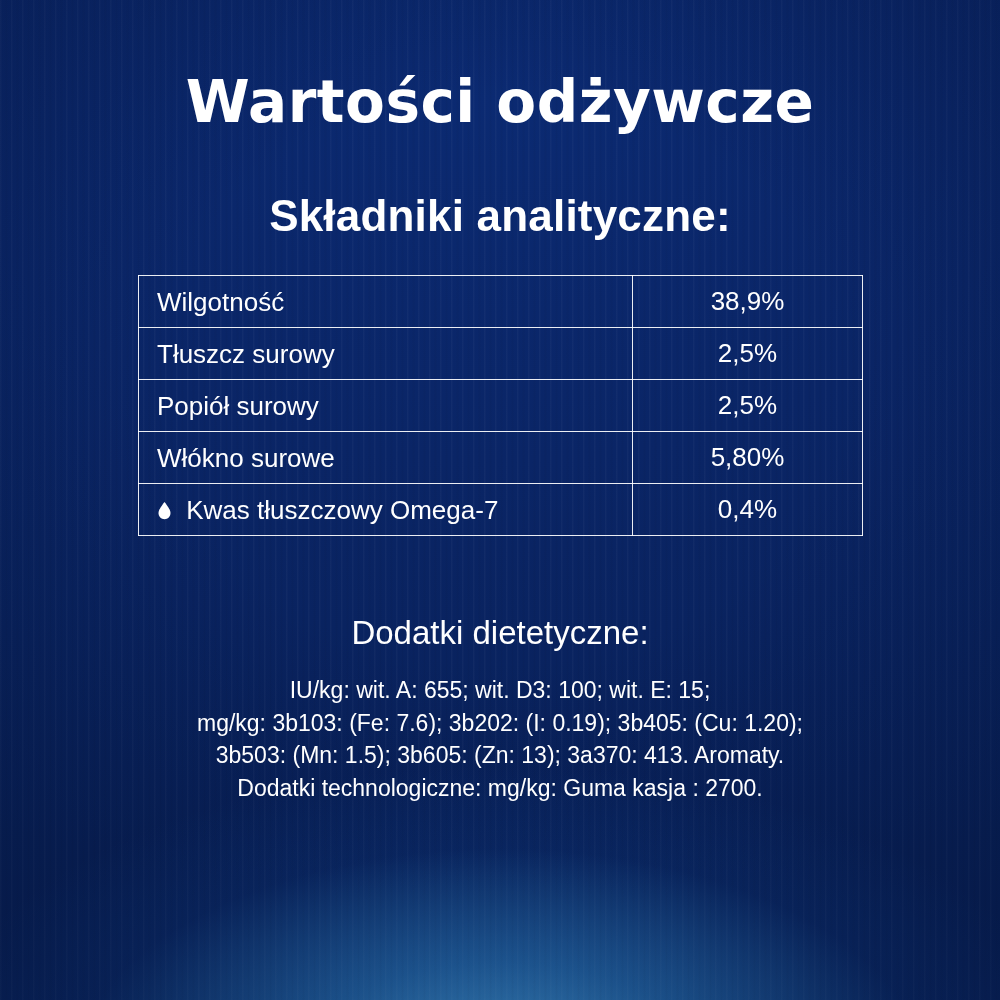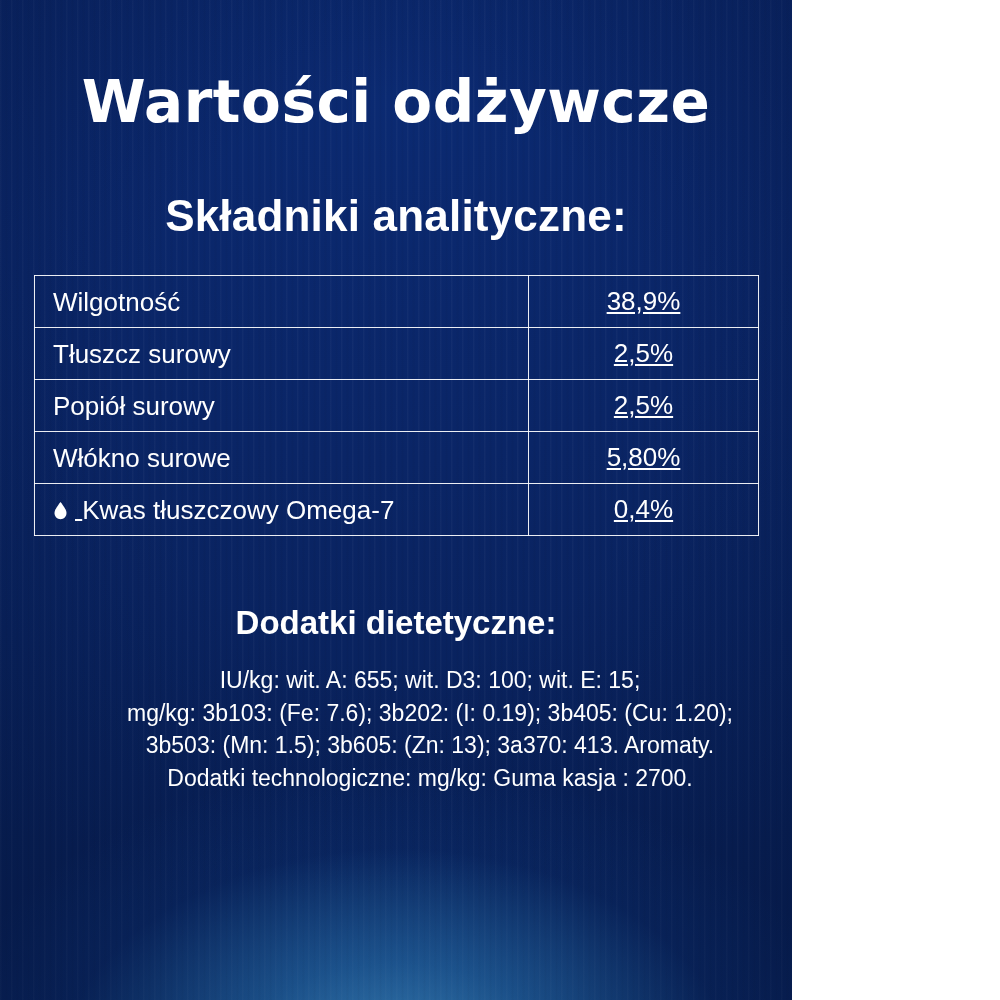--- a/index.html
+++ b/index.html
@@ -8,21 +8,21 @@
   }
   body {
     width: 1000px;
     height: 1000px;
     font-family: "Liberation Sans", sans-serif;
     overflow: hidden;
   }
 
   .page {
     position: relative;
-    width: 792px;
+    width: 1000px;
     height: 1000px;
     box-sizing: border-box;
     background:
       radial-gradient(ellipse 78% 42% at 50% 108%, rgba(90,195,255,0.95) 0%, rgba(60,165,240,0.55) 28%, rgba(20,80,170,0.18) 55%, rgba(10,40,110,0.0) 75%),
       radial-gradient(ellipse 120% 80% at 50% 10%, #0b2a72 0%, #0a2566 45%, #082057 100%),
       linear-gradient(180deg, #0a2a70 0%, #0a2566 40%, #0b3a95 78%, #1f7fd0 100%);
       overflow: hidden;
   }
   
   .texture {
@@ -78,21 +78,20 @@
   }
 
   .table-wrap {
     margin: 34px auto 0 auto;
     width: 724px;
   }
   table.nutrition {
     width: 100%;
     border-collapse: collapse;
     table-layout: fixed;
-    text-decoration: underline;
   }
   table.nutrition td {
     border: 1px solid rgba(255,255,255,0.92);
     height: 52px;
     font-size: 26px;
     color: #ffffff;
     padding: 0 18px;
     box-sizing: border-box;
     vertical-align: middle;
   }
@@ -110,24 +109,24 @@
     height: 19px;
     margin-right: 7px;
     vertical-align: -3px;
   }
   .row-label {
     display: inline-block;
     vertical-align: middle;
   }
 
   .additives-title {
-    margin: 6px;
+    margin: 16px;
     padding-top: 62px;
     font-size: 33px;
-    font-weight: bold;
+    font-weight: normal;
     color: #ffffff;
   }
   .additives-body {
     margin: 22px auto 7px auto;
     width: 860px;
     font-size: 23px;
     line-height: 1.42;
     color: #ffffff;
   }
   .additives-body div {

